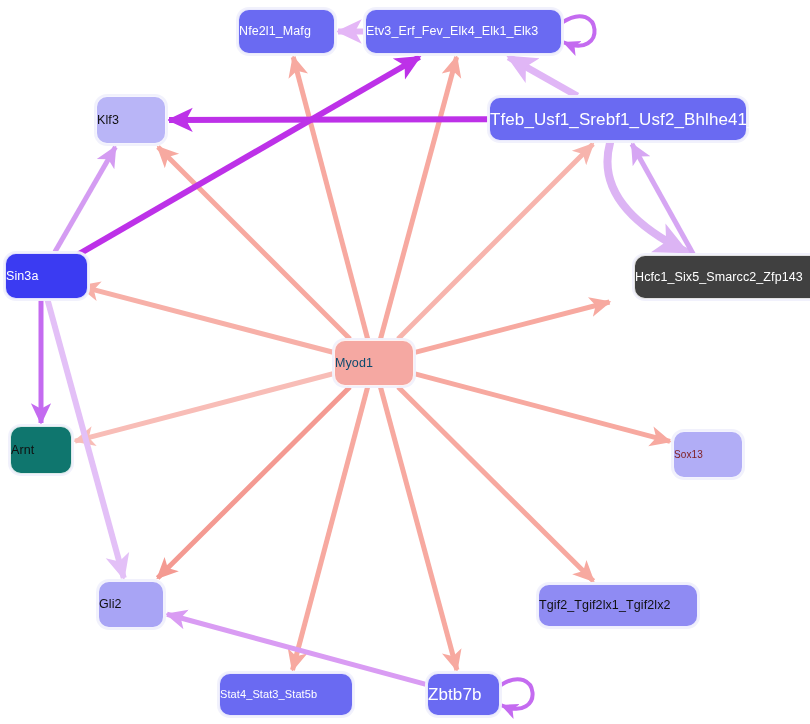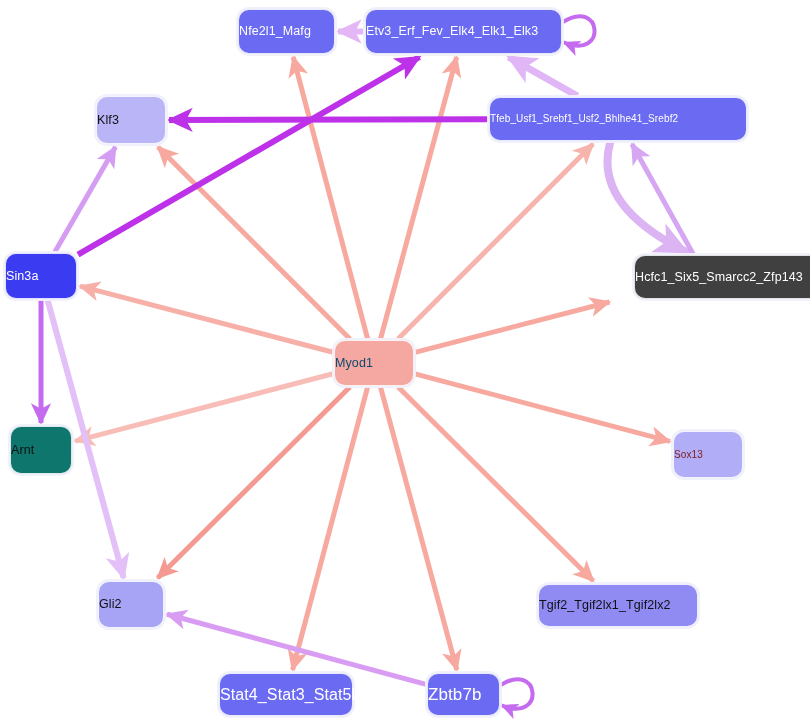--- a/index.html
+++ b/index.html
@@ -167,43 +167,43 @@
     </svg>
 <div class="node" style="left: 238px; top: 9px; width: 97px; height: 45px; background: rgb(106, 106, 242); color: rgb(255, 255, 255); font-size: 12.5px;">
       <span class="node-label">Nfe2l1_Mafg</span>
     </div>
     <div class="node" style="left: 365px; top: 9px; width: 197px; height: 45px; background: rgb(106, 106, 242); color: rgb(255, 255, 255); font-size: 12.5px;">
       <span class="node-label">Etv3_Erf_Fev_Elk4_Elk1_Elk3</span>
     </div>
     <div class="node" style="left: 96px; top: 96px; width: 70px; height: 48px; background: rgb(185, 181, 247); color: rgb(16, 16, 16); font-size: 12.5px;">
       <span class="node-label">Klf3</span>
     </div>
-    <div class="node" style="left: 489px; top: 97px; width: 258px; height: 44px; background: rgb(106, 106, 242); color: rgb(255, 255, 255); font-size: 10px;">
+    <div class="node" style="left: 489px; top: 97px; width: 258px; height: 44px; background: rgb(106, 106, 242); color: rgb(255, 255, 255); font-size: 17px;">
       <span class="node-label">Tfeb_Usf1_Srebf1_Usf2_Bhlhe41_Srebf2</span>
     </div>
-    <div class="node" style="left: 5px; top: 253px; width: 72px; height: 46px; background: rgb(59, 59, 242); color: rgb(255, 255, 255); font-size: 12.5px;">
+    <div class="node" style="left: 5px; top: 253px; width: 83px; height: 46px; background: rgb(59, 59, 242); color: rgb(255, 255, 255); font-size: 12.5px;">
       <span class="node-label">Sin3a</span>
     </div>
     <div class="node" style="left: 610px; top: 255px; width: 192px; height: 44px; background: #404040; color: rgb(255, 255, 255); font-size: 12.5px; margin-left: 24px;">
       <span class="node-label">Hcfc1_Six5_Smarcc2_Zfp143</span>
     </div>
     <div class="node" style="left: 334px; top: 340px; width: 80px; height: 46px; background: rgb(245, 168, 162); color: #0c4a6e; font-size: 12.5px;">
       <span class="node-label">Myod1</span>
     </div>
     <div class="node" style="left: 10px; top: 426px; width: 62px; height: 48px; background: #0f766e; color: rgb(16, 16, 16); font-size: 12.5px;">
       <span class="node-label">Arnt</span>
     </div>
     <div class="node" style="left: 673px; top: 431px; width: 70px; height: 47px; background: rgb(177, 173, 246); color: #7f1d1d; font-size: 10px;">
       <span class="node-label">Sox13</span>
     </div>
     <div class="node" style="left: 98px; top: 581px; width: 66px; height: 47px; background: rgb(168, 164, 245); color: rgb(16, 16, 16); font-size: 12.5px;">
       <span class="node-label">Gli2</span>
     </div>
     <div class="node" style="left: 538px; top: 584px; width: 160px; height: 43px; background: rgb(143, 139, 243); color: rgb(16, 16, 16); font-size: 12.5px;">
       <span class="node-label">Tgif2_Tgif2lx1_Tgif2lx2</span>
     </div>
-    <div class="node" style="left: 219px; top: 673px; width: 134px; height: 43px; background: rgb(106, 106, 242); color: rgb(255, 255, 255); font-size: 16px;">
+    <div class="node" style="left: 219px; top: 673px; width: 134px; height: 43px; background: rgb(106, 106, 242); color: rgb(255, 255, 255); font-size: 11px;">
       <span class="node-label">Stat4_Stat3_Stat5b</span>
     </div>
     <div class="node" style="left: 427px; top: 673px; width: 73px; height: 43px; background: rgb(106, 106, 242); color: rgb(255, 255, 255); font-size: 17px;">
       <span class="node-label">Zbtb7b</span>
     </div>
   </div>
 
 </body></html>

